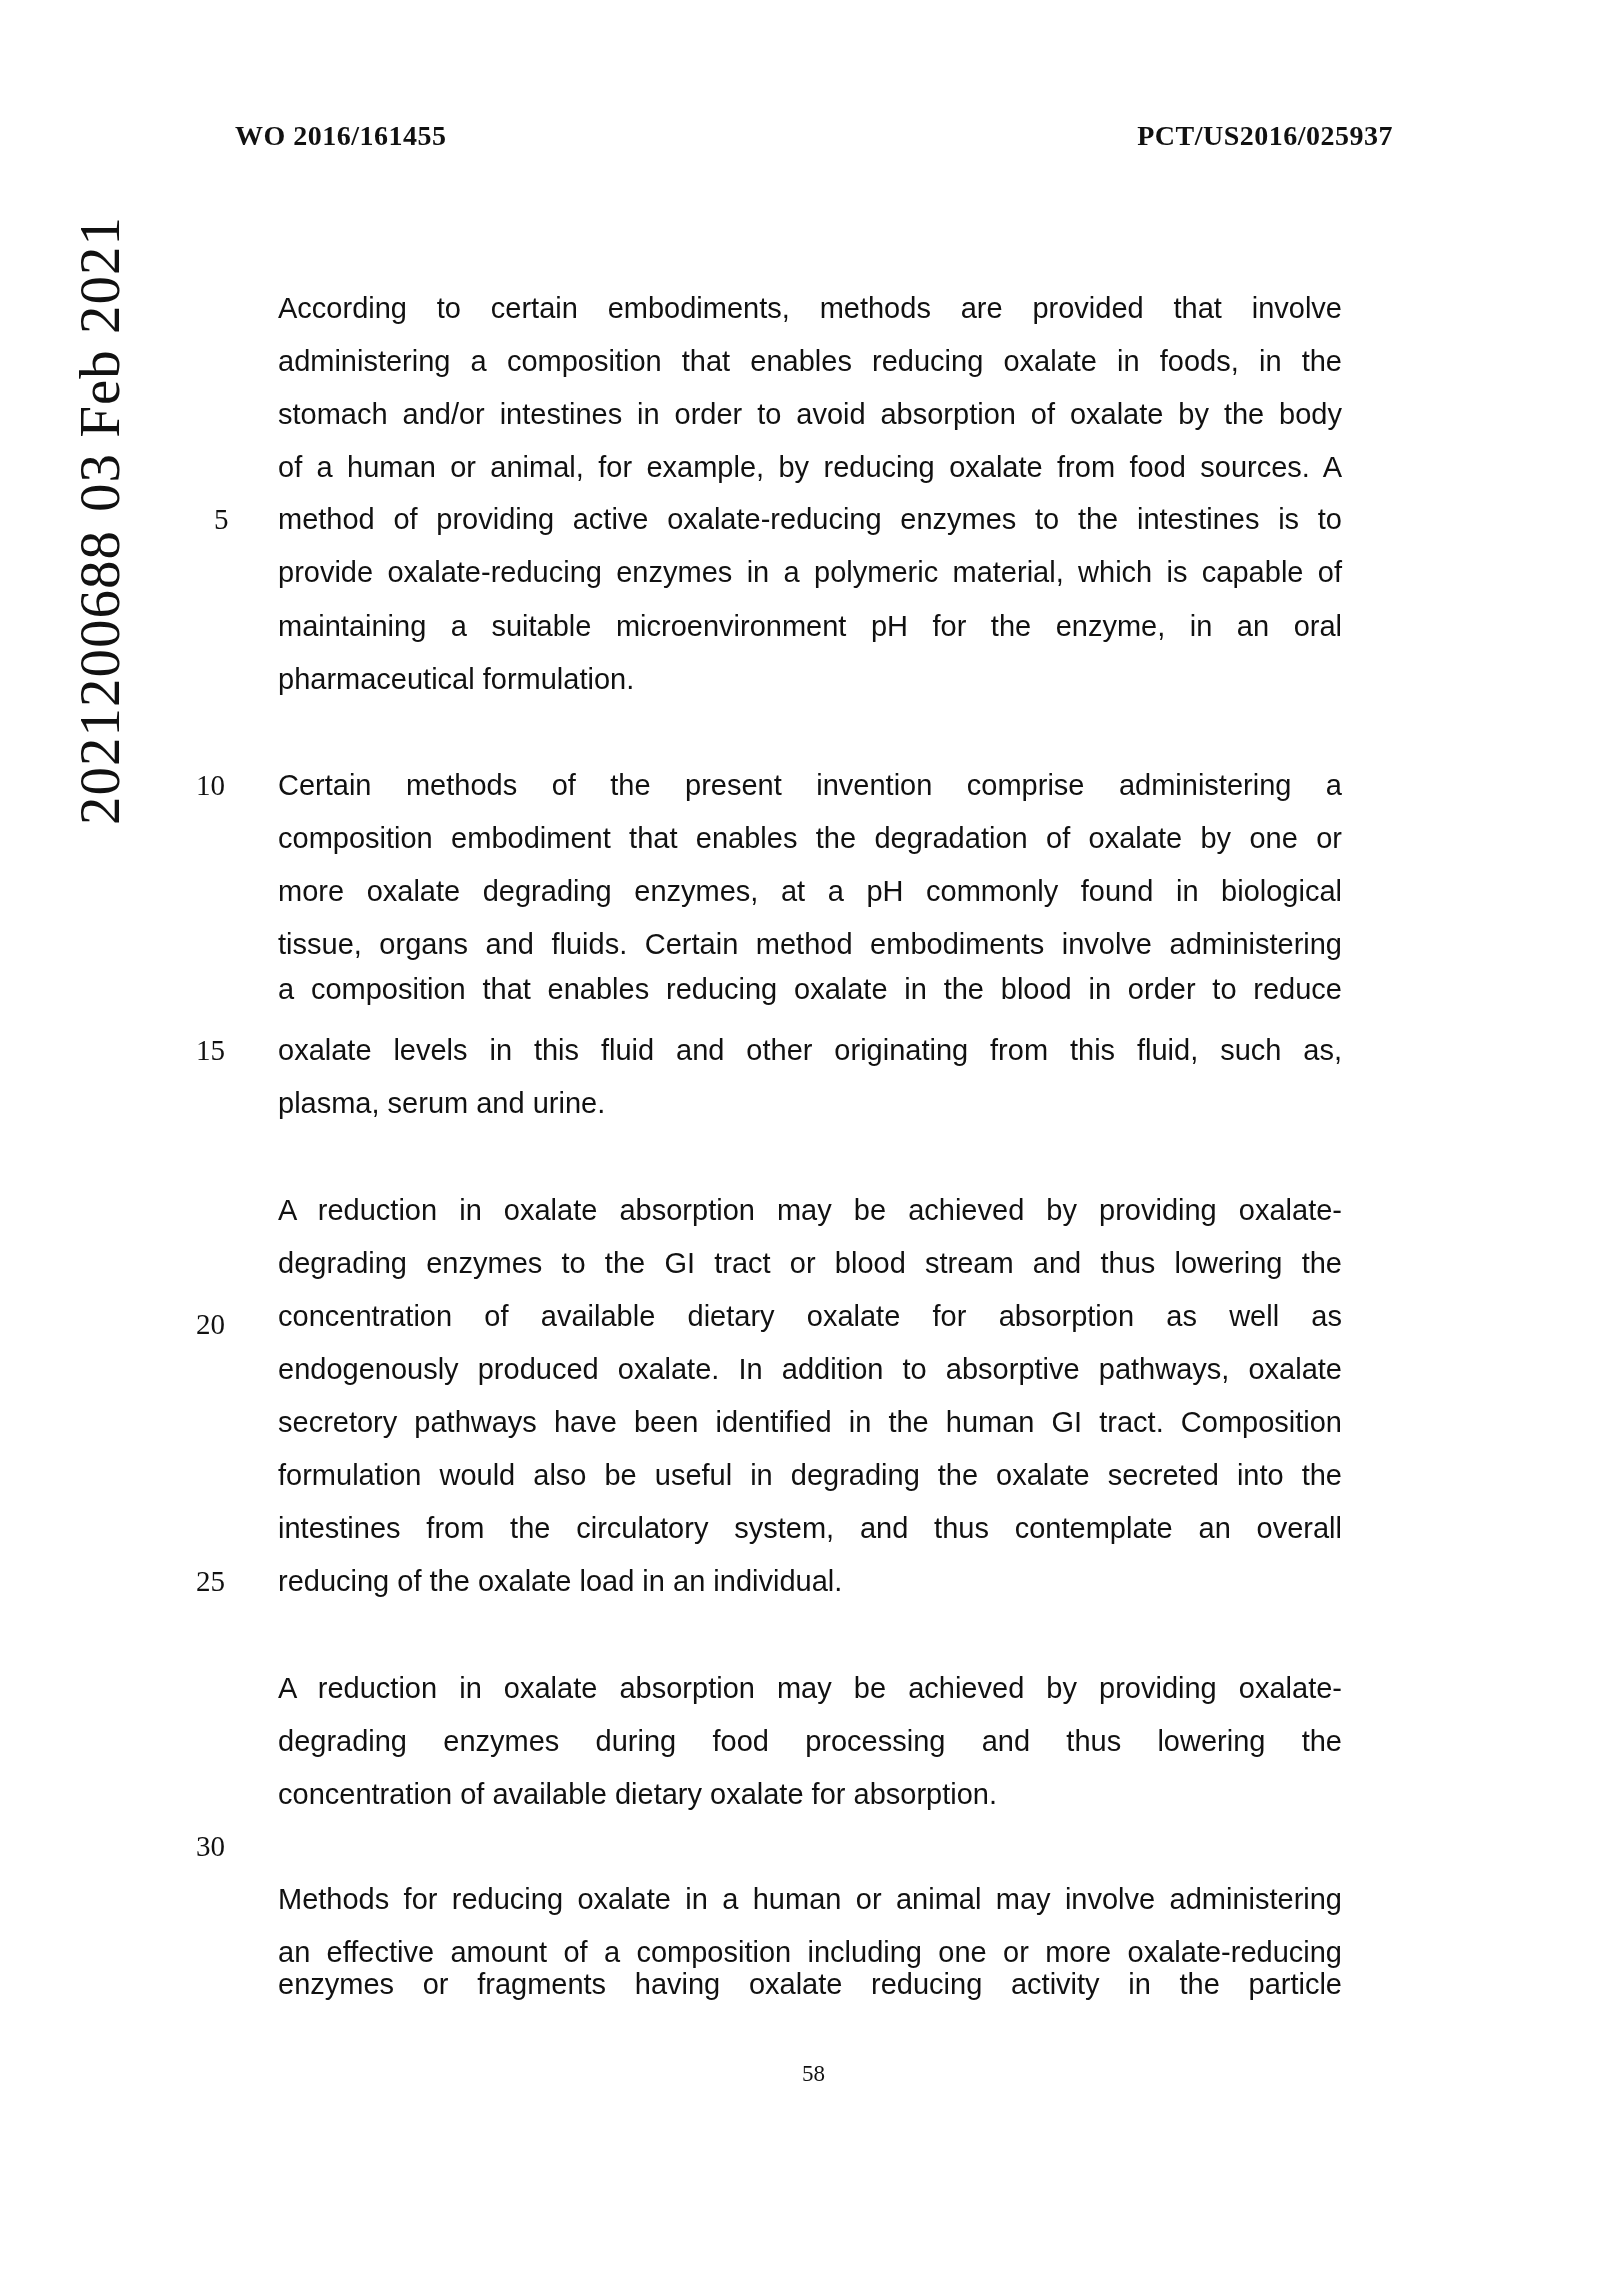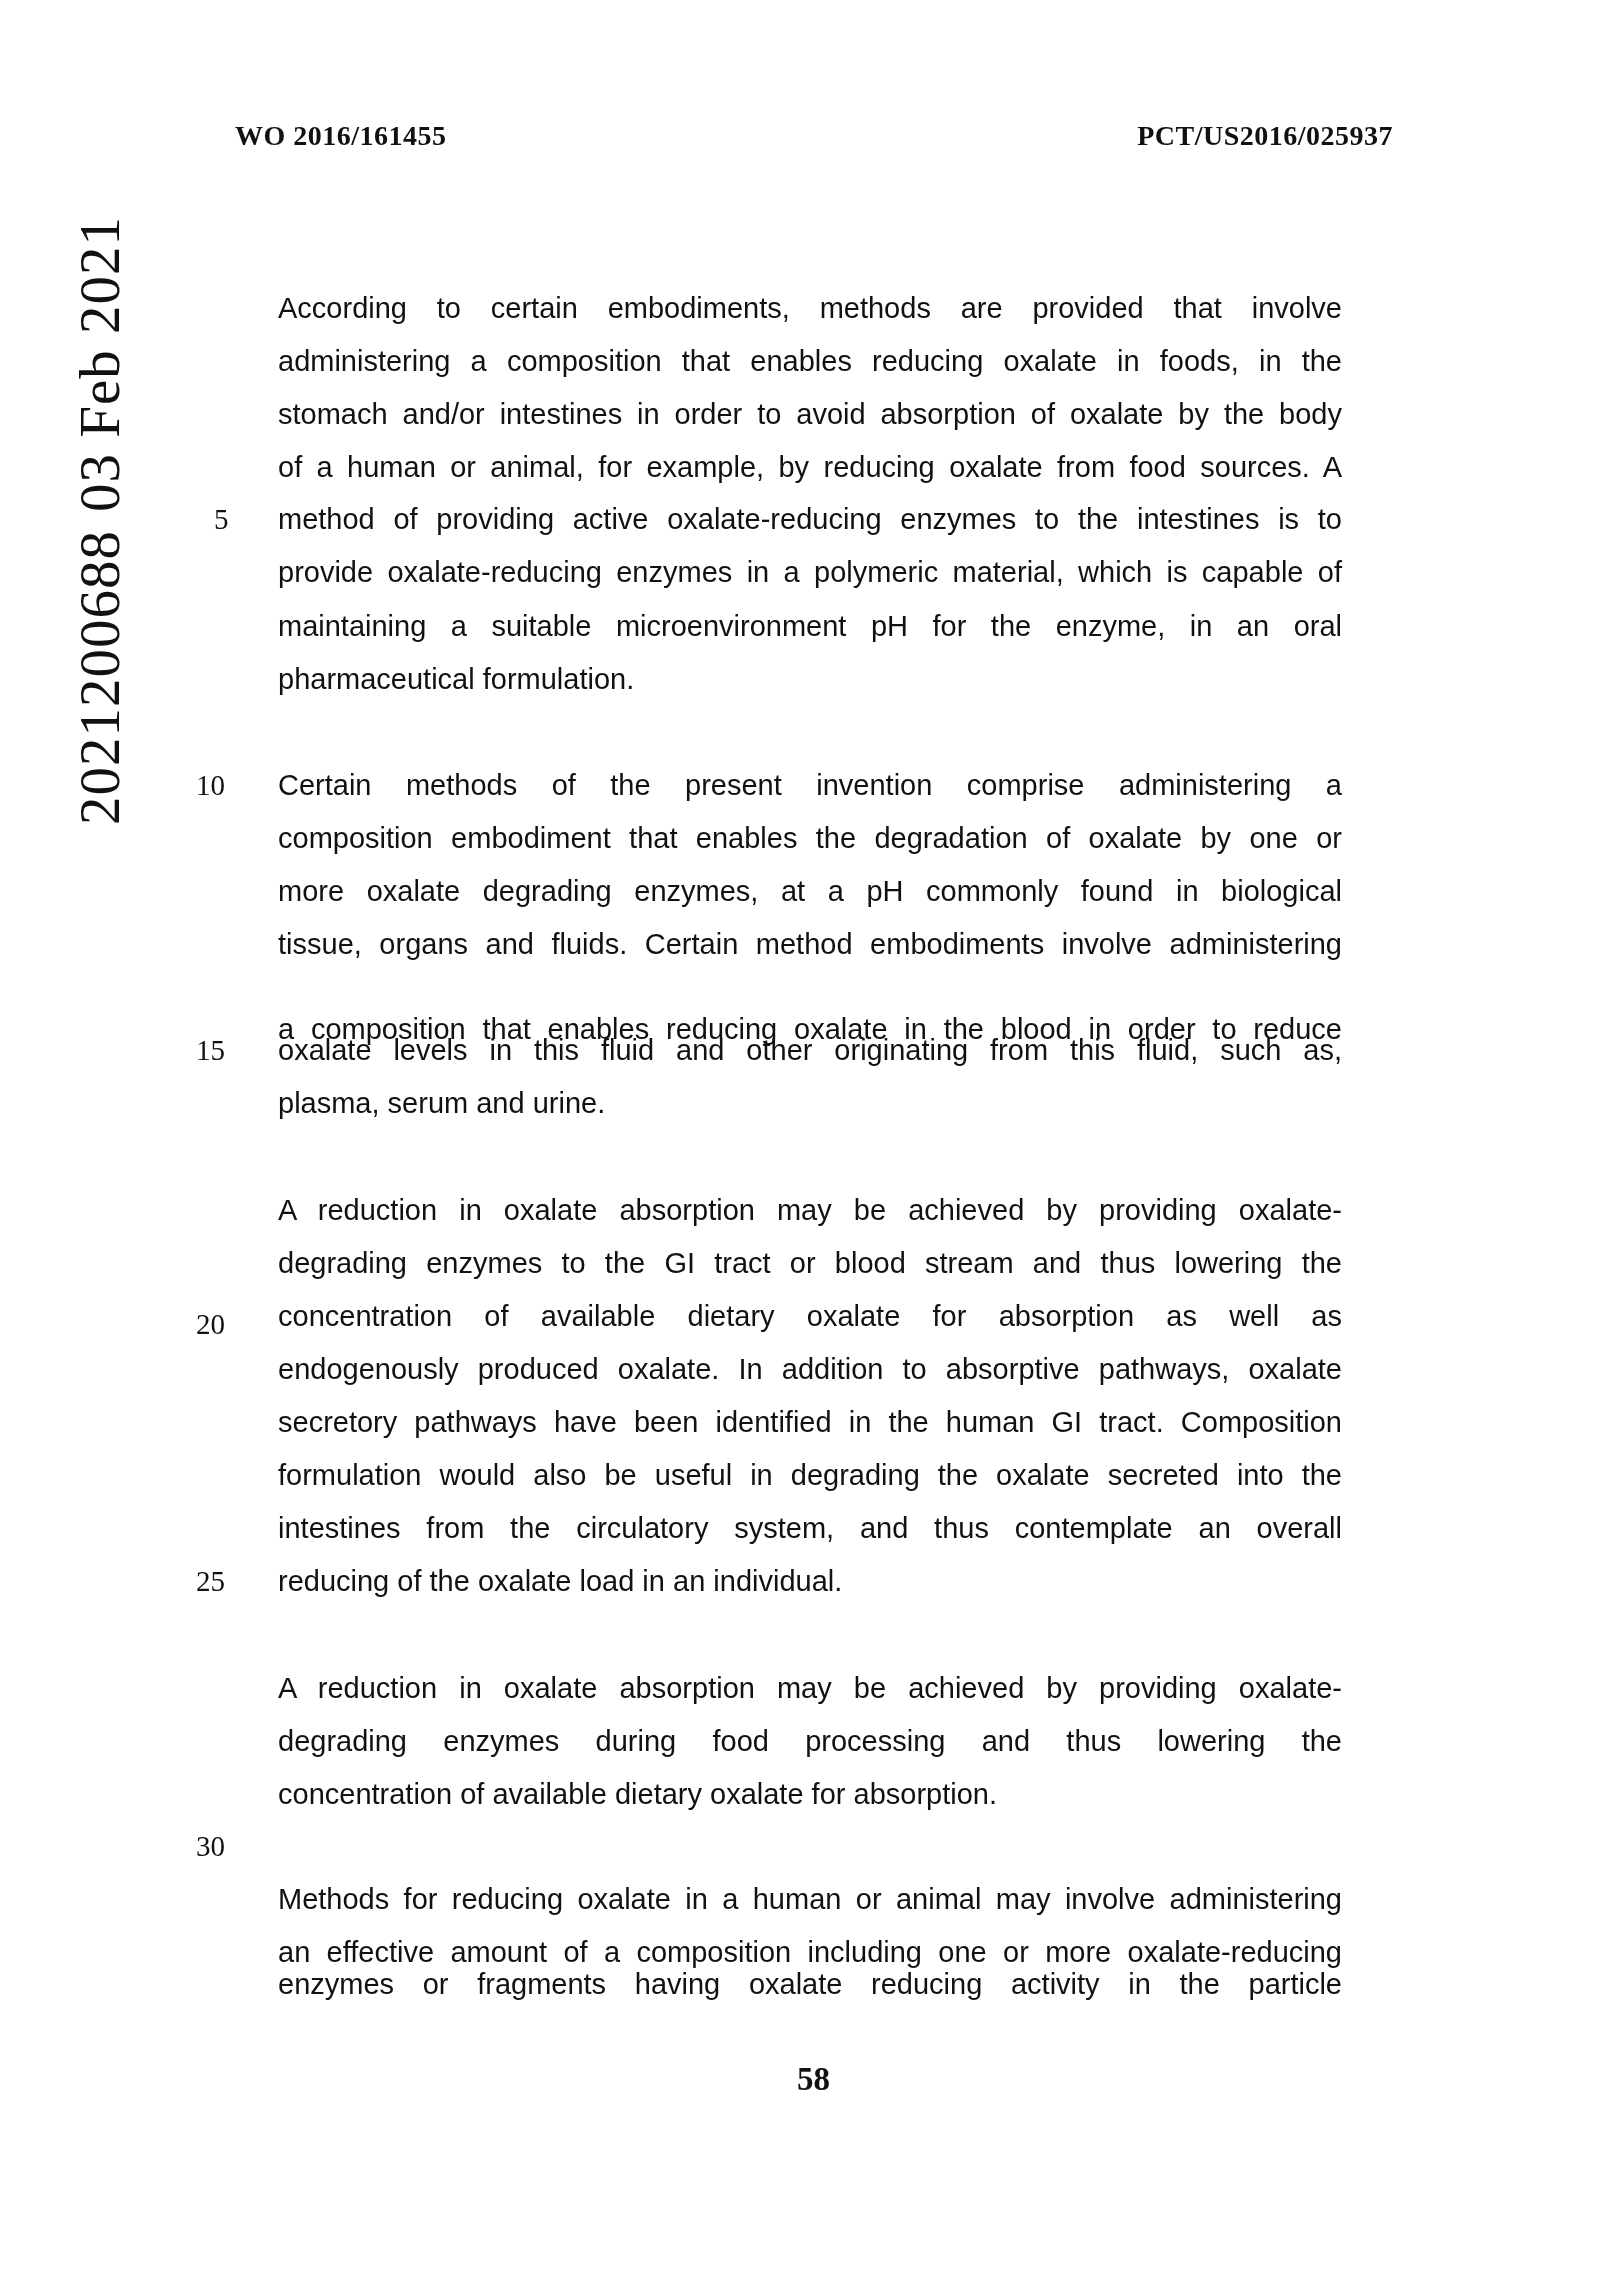--- a/index.html
+++ b/index.html
@@ -6,21 +6,21 @@
   body { width: 1620px; height: 2293px; position: relative; overflow: hidden; color: #111; }
   .hdr { position: absolute; top: 120px; font-family: "Liberation Serif", serif; font-weight: bold; font-size: 28px; letter-spacing: 0.5px; }
   #hdr-left { left: 235px; }
   #hdr-right { right: 227px; }
   .side { position: absolute; font-family: "Liberation Serif", serif; font-size: 57px; white-space: nowrap; transform-origin: left top; transform: rotate(-90deg); letter-spacing: 1px; }
   #side-date { left: 67px; top: 512px; }
   #side-num { left: 67px; top: 825px; }
   .line { position: absolute; left: 278px; width: 1064px; height: 39px; line-height: 39px; font-family: "Liberation Sans", sans-serif; font-size: 29px; white-space: nowrap; }
   .line.j { text-align: justify; text-align-last: justify; }
   .lnum { position: absolute; left: 196px; width: 39px; height: 39px; line-height: 39px; font-family: "Liberation Serif", serif; font-size: 29px; }
-  #page-num { position: absolute; left: 784px; width: 59px; text-align: center; top: 2061px; font-family: "Liberation Serif", serif; font-size: 33px; font-weight: bold; }
+  #page-num { position: absolute; left: 784px; width: 59px; text-align: center; top: 2061px; font-family: "Liberation Serif", serif; font-size: 23px; }
 </style>
 </head>
 <body>
 
 <div id="hdr-left" class="hdr">WO 2016/161455</div>
 <div id="hdr-right" class="hdr">PCT/US2016/025937</div>
 
 <div id="side-date" class="side">03 Feb 2021</div>
 <div id="side-num" class="side">2021200688</div>
 
@@ -35,21 +35,21 @@
     <div class="line j" style="top:553px">provide oxalate-reducing enzymes in a polymeric material, which is capable of</div>
     <div class="line j" style="top:607px">maintaining a suitable microenvironment pH for the enzyme, in an oral</div>
     <div class="line" style="top:660px">pharmaceutical formulation.</div>
   </div>
 
   <div>
     <div class="line j" style="top:766px">Certain methods of the present invention comprise administering a</div>
     <div class="line j" style="top:819px">composition embodiment that enables the degradation of oxalate by one or</div>
     <div class="line j" style="top:872px">more oxalate degrading enzymes, at a pH commonly found in biological</div>
     <div class="line j" style="top:925px">tissue, organs and fluids.  Certain method embodiments involve administering</div>
-    <div class="line j" style="top:1010px">a composition that enables reducing oxalate in the blood in order to reduce</div>
+    <div class="line j" style="top:970px">a composition that enables reducing oxalate in the blood in order to reduce</div>
     <div class="line j" style="top:1031px">oxalate levels in this fluid and other originating from this fluid, such as,</div>
     <div class="line" style="top:1084px">plasma, serum and urine.</div>
   </div>
 
   <div>
     <div class="line j" style="top:1191px">A reduction in oxalate absorption may be achieved by providing oxalate-</div>
     <div class="line j" style="top:1244px">degrading enzymes to the GI tract or blood stream and thus lowering the</div>
     <div class="line j" style="top:1297px">concentration of available dietary oxalate for absorption as well as</div>
     <div class="line j" style="top:1350px">endogenously produced oxalate.  In addition to absorptive pathways, oxalate</div>
     <div class="line j" style="top:1403px">secretory pathways have been identified in the human GI tract.  Composition</div>

